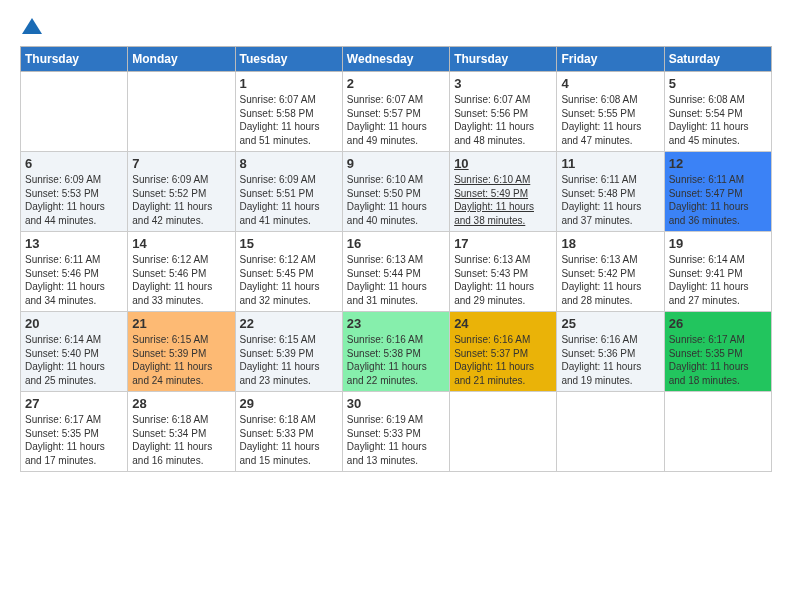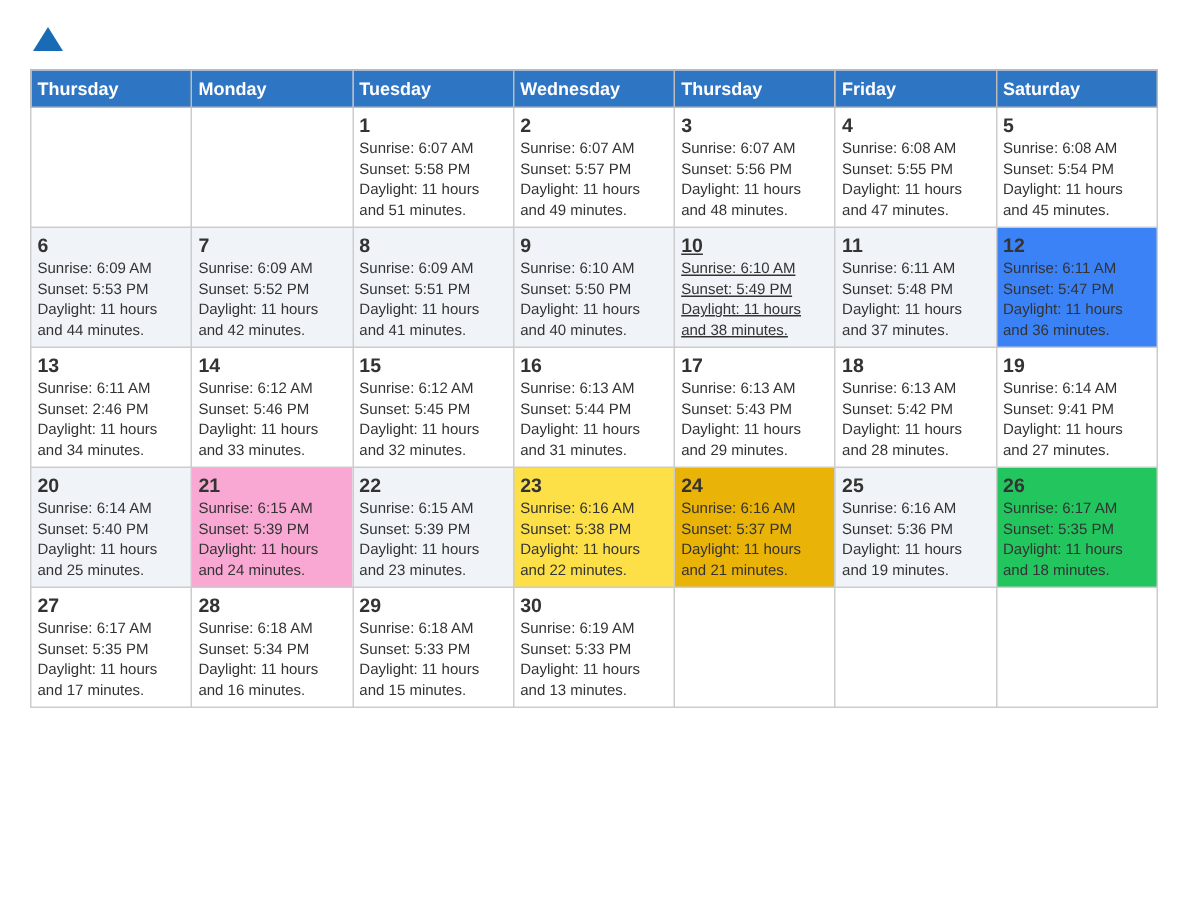--- a/index.html
+++ b/index.html
@@ -191,21 +191,21 @@
           <span class="day-number">12</span>
           <div class="cell-text">Sunrise: 6:11 AM
 Sunset: 5:47 PM
 Daylight: 11 hours and 36 minutes.</div>
         </td>
       </tr>
       <tr>
         <td>
           <span class="day-number">13</span>
           <div class="cell-text">Sunrise: 6:11 AM
-Sunset: 2:46 PM
+Sunset: 5:46 PM
 Daylight: 11 hours and 34 minutes.</div>
         </td>
         <td>
           <span class="day-number">14</span>
           <div class="cell-text">Sunrise: 6:12 AM
 Sunset: 5:46 PM
 Daylight: 11 hours and 33 minutes.</div>
         </td>
         <td>
           <span class="day-number">15</span>
@@ -238,33 +238,33 @@
 Daylight: 11 hours and 27 minutes.</div>
         </td>
       </tr>
       <tr>
         <td style="background: rgb(240, 244, 248);">
           <span class="day-number">20</span>
           <div class="cell-text">Sunrise: 6:14 AM
 Sunset: 5:40 PM
 Daylight: 11 hours and 25 minutes.</div>
         </td>
-        <td style="background: #f9a8d4; margin-left: 12px;">
+        <td style="background: #fdba74; margin-left: 12px;">
           <span class="day-number">21</span>
           <div class="cell-text">Sunrise: 6:15 AM
 Sunset: 5:39 PM
 Daylight: 11 hours and 24 minutes.</div>
         </td>
         <td style="background: rgb(240, 244, 248); margin-top: 39px;">
           <span class="day-number">22</span>
           <div class="cell-text">Sunrise: 6:15 AM
 Sunset: 5:39 PM
 Daylight: 11 hours and 23 minutes.</div>
         </td>
-        <td style="background: #fde047;">
+        <td style="background: #86efac;">
           <span class="day-number">23</span>
           <div class="cell-text">Sunrise: 6:16 AM
 Sunset: 5:38 PM
 Daylight: 11 hours and 22 minutes.</div>
         </td>
         <td style="background: #eab308;">
           <span class="day-number">24</span>
           <div class="cell-text">Sunrise: 6:16 AM
 Sunset: 5:37 PM
 Daylight: 11 hours and 21 minutes.</div>

